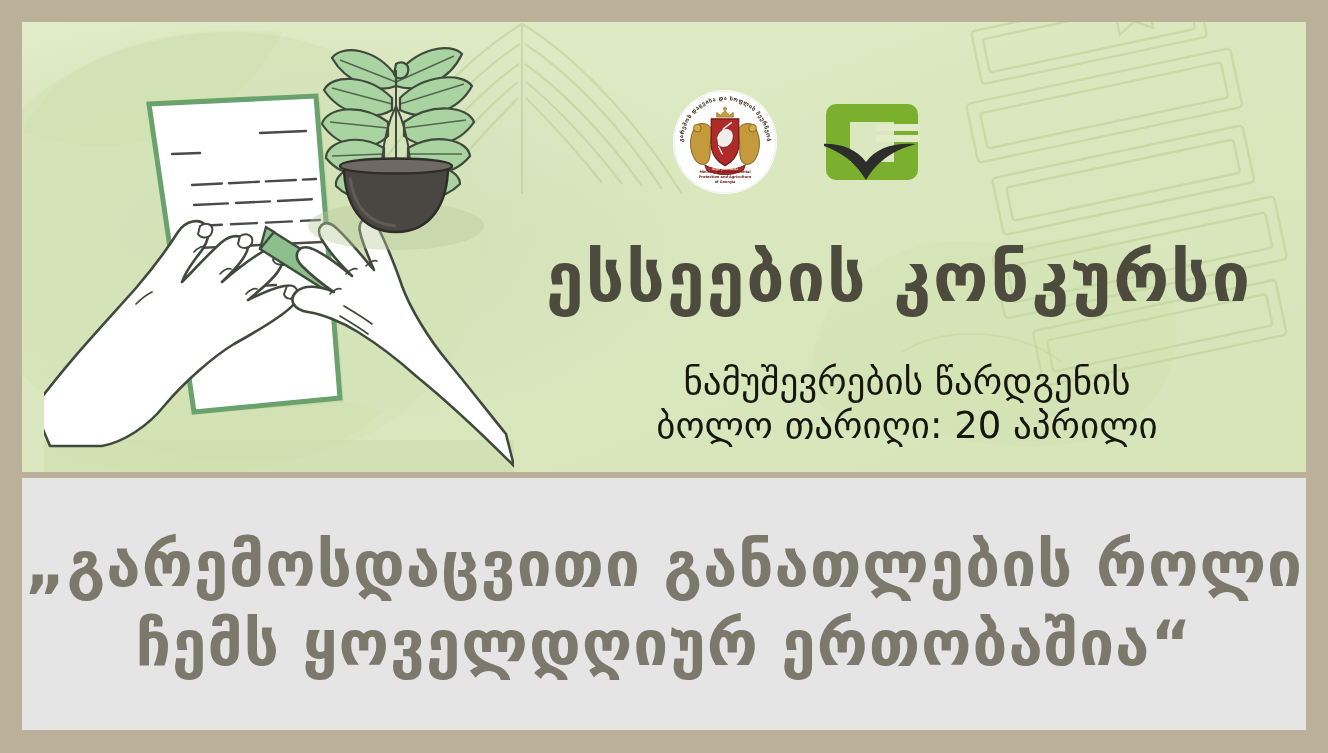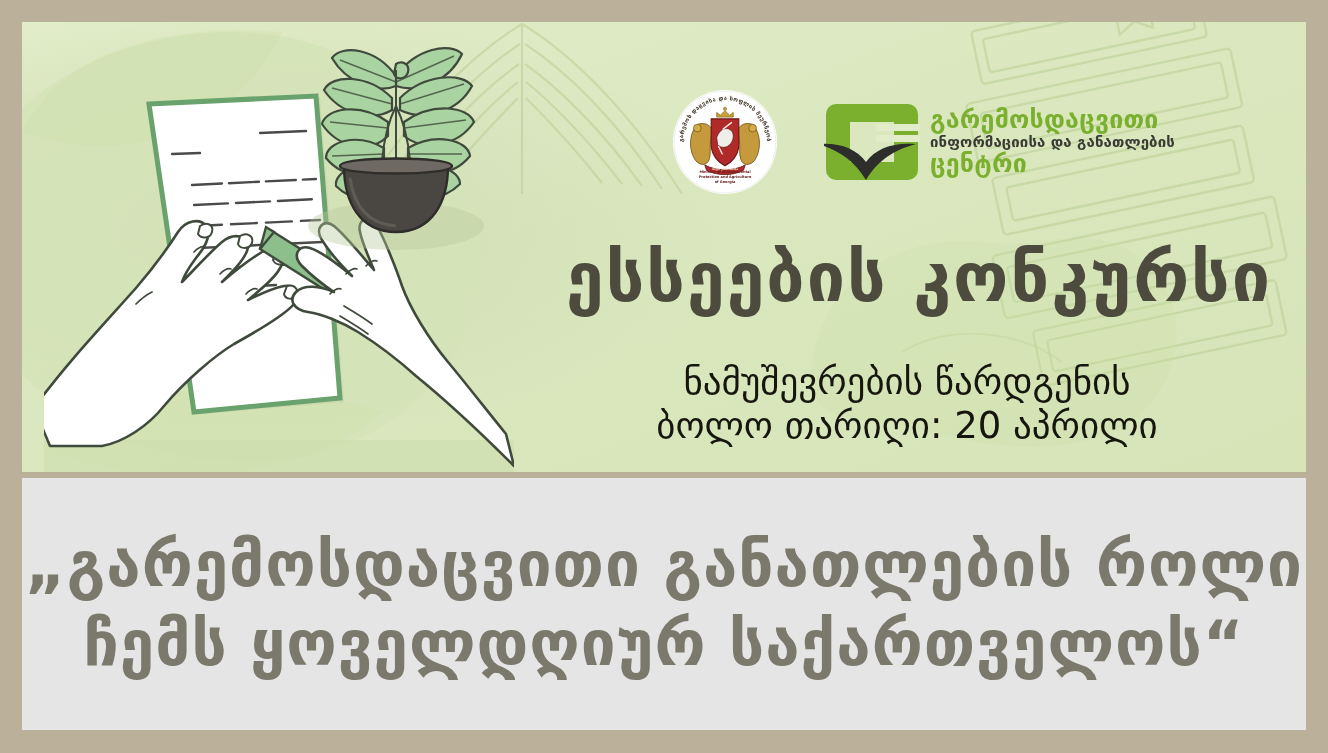--- a/index.html
+++ b/index.html
@@ -122,21 +122,21 @@
     font-weight: bold;
     color: #7ab02e;
     letter-spacing: .2px;
     white-space: nowrap;
     margin-top: 1px;
   }
 
   
   .hero-title {
     position: absolute;
-    left: 512px;
+    left: 492px;
     top: 222px;
     width: 770px;
     text-align: center;
     font-size: 68px;
     font-weight: bold;
     color: #4c4b3e;
     letter-spacing: 2px;
     line-height: 1;
     white-space: nowrap;
   }
@@ -417,36 +417,31 @@
             <path d="M12 8 H84 A10 10 0 0 1 94 18 V74 A10 10 0 0 1 84 84 H12
                      A10 10 0 0 1 2 74 V18 A10 10 0 0 1 12 8 Z
                      M26 26 V66 H70 V26 Z" fill="#7ab02e" fill-rule="evenodd"></path>
             <rect x="52" y="28" width="44" height="7" rx="2" fill="#e2ecc9"></rect>
             <rect x="52" y="39" width="44" height="7" rx="2" fill="#e2ecc9"></rect>
 
             <path d="M-6 48 C14 46 32 52 42 66 C52 52 70 46 92 48
                      C70 54 54 64 42 84 C30 64 14 54 -6 48 Z" fill="#2d2d2b"></path>
           </svg>
         </div>
-        <div class="center-logo-text">
-          <div class="clt-1">გარემოსდაცვითი</div>
-          <div class="clt-2">ინფორმაციისა და განათლების</div>
-          <div class="clt-3">ცენტრი</div>
-        </div>
       </div>
     </div>
 
     <div class="hero-title">ესსეების კონკურსი</div>
 
     <div class="hero-sub">
       <div class="hero-sub-line">ნამუშევრების წარდგენის</div>
       <div class="hero-sub-line">ბოლო თარიღი: 20 აპრილი</div>
     </div>
   </div>
 
   <div class="hero-divider"></div>
 
   <div class="quote-band">
     <div class="quote-line">„გარემოსდაცვითი განათლების როლი</div>
-    <div class="quote-line">ჩემს ყოველდღიურ საქართველოს“</div>
+    <div class="quote-line">ჩემს ყოველდღიურ ერთობაშია“</div>
   </div>
 
 </div>
 
 </body></html>

